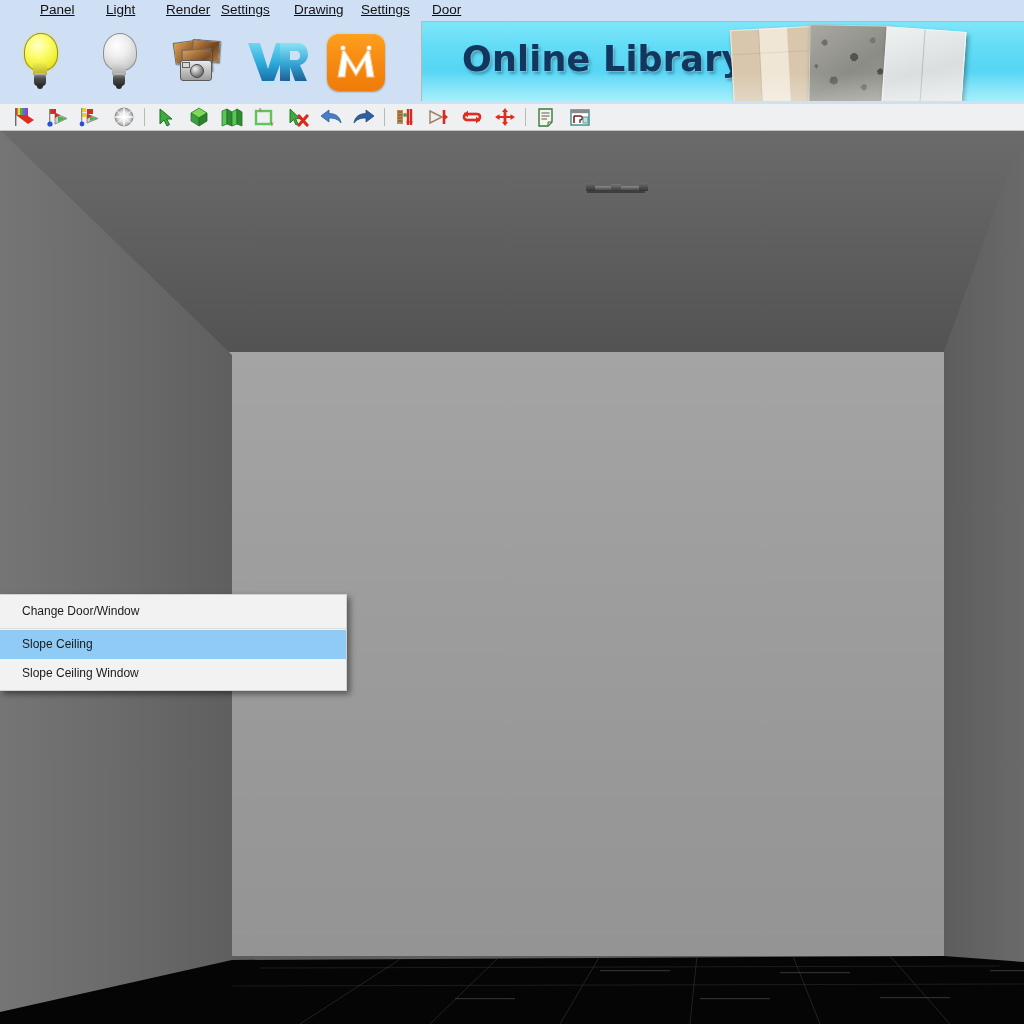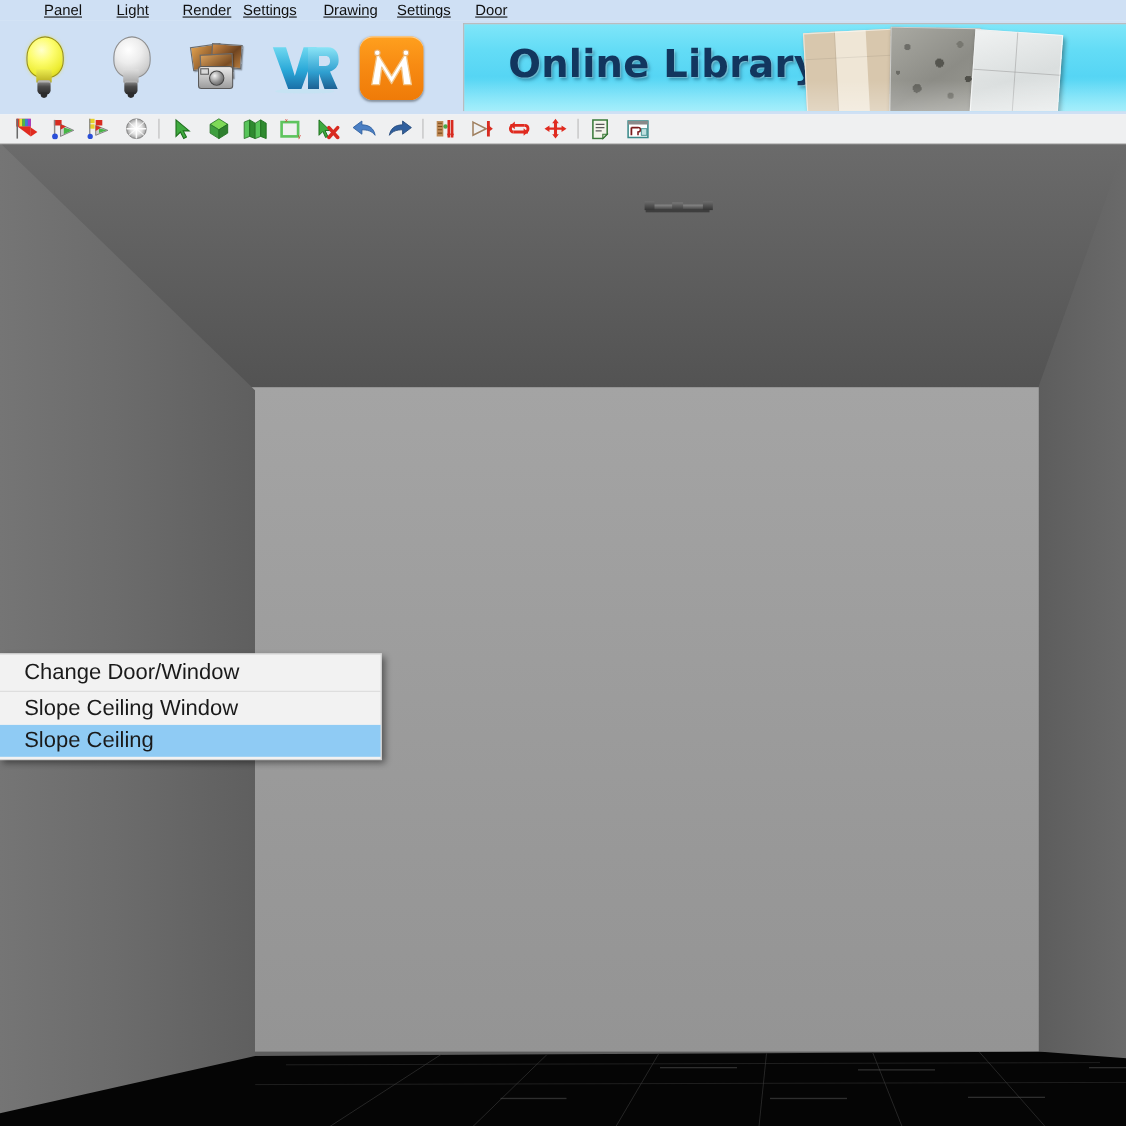--- a/index.html
+++ b/index.html
@@ -342,21 +342,21 @@
     border: 1px solid #d2d2d2;
     border-left: none;
     box-shadow: 3px 3px 6px rgba(0,0,0,.45);
     z-index: 60;
     padding: 2px 0 2px 0;
   }
   .ctx-item {
     height: 29px;
     line-height: 29px;
     padding-left: 22px;
-    font-size: 20px;
+    font-size: 12px;
     color: #1a1a1a;
     white-space: nowrap;
     cursor: default;
     font-family: "Liberation Sans", sans-serif;
   }
   .ctx-item.selected {
     background: #8fcbf4;
   }
   .ctx-sep {
     height: 1px;
@@ -668,21 +668,21 @@
         </g>
       </svg>
     </div>
   </div>
 
   <div class="ctxmenu">
     <div class="ctx-item">
       <span>Change Door/Window</span>
     </div>
     <div class="ctx-sep"></div>
+    <div class="ctx-item selected">
+      <span>Slope Ceiling</span>
+    </div>
     <div class="ctx-item">
       <span>Slope Ceiling Window</span>
     </div>
-    <div class="ctx-item selected">
-      <span>Slope Ceiling</span>
-    </div>
   </div>
 
 </div>
 
 </body></html>

